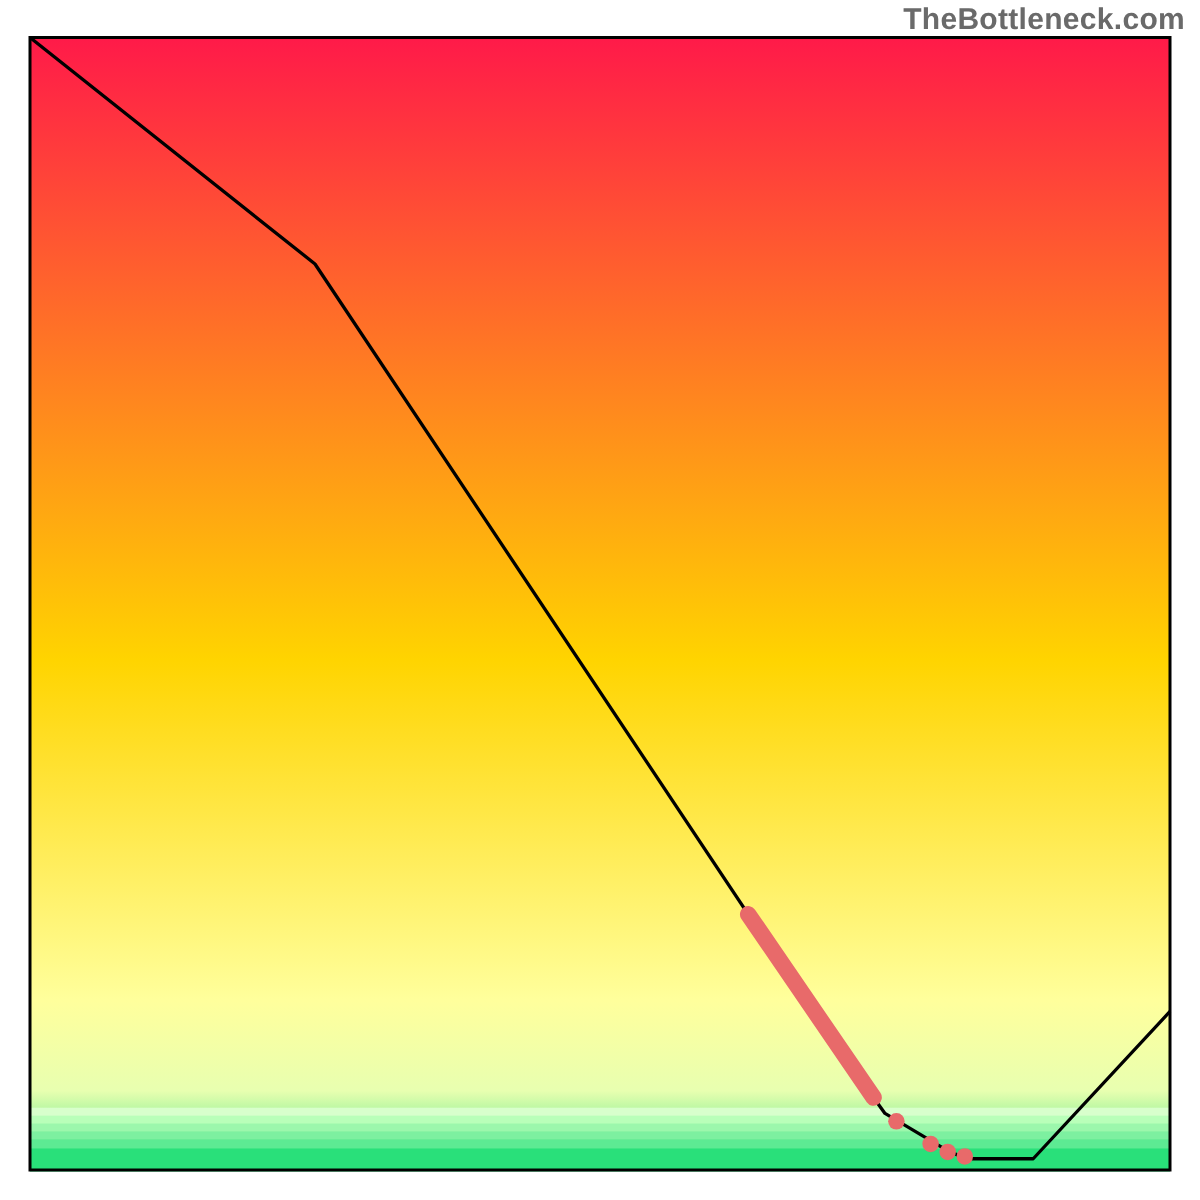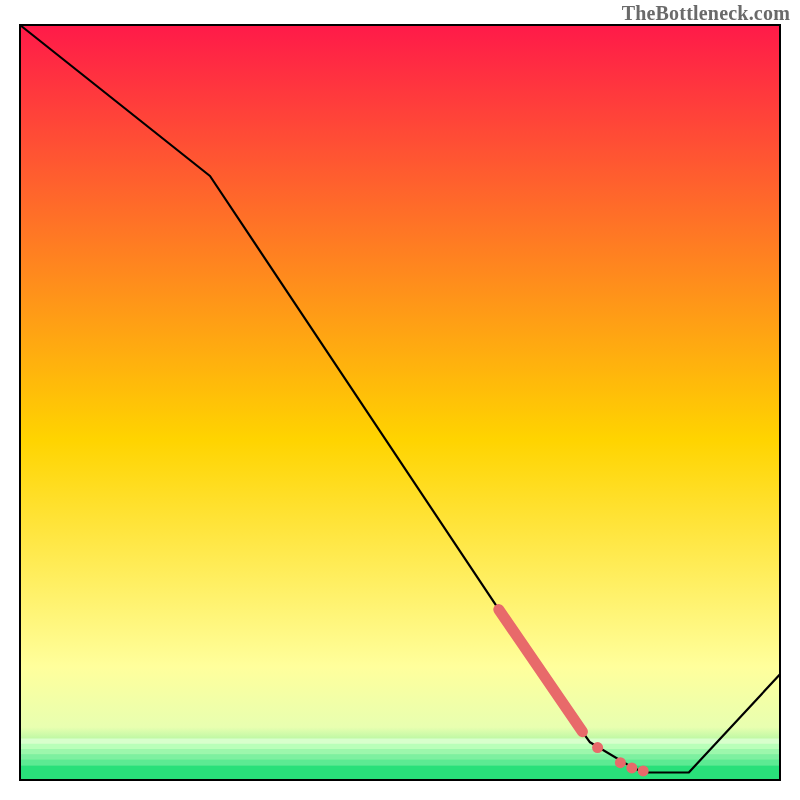--- a/index.html
+++ b/index.html
@@ -8,21 +8,20 @@
     width: 800px;
     height: 800px;
     overflow: hidden;
     background: #ffffff;
     font-family: Arial, Helvetica, sans-serif;
   }
   .chart-wrap {
     position: relative;
     width: 800px;
     height: 800px;
-    font-family: Liberation Serif, serif;
   }
   svg {
     display: block;
   }
   .watermark {
     position: absolute;
     top: 2px;
     right: 10px;
     font-size: 20px;
     font-weight: 600;

